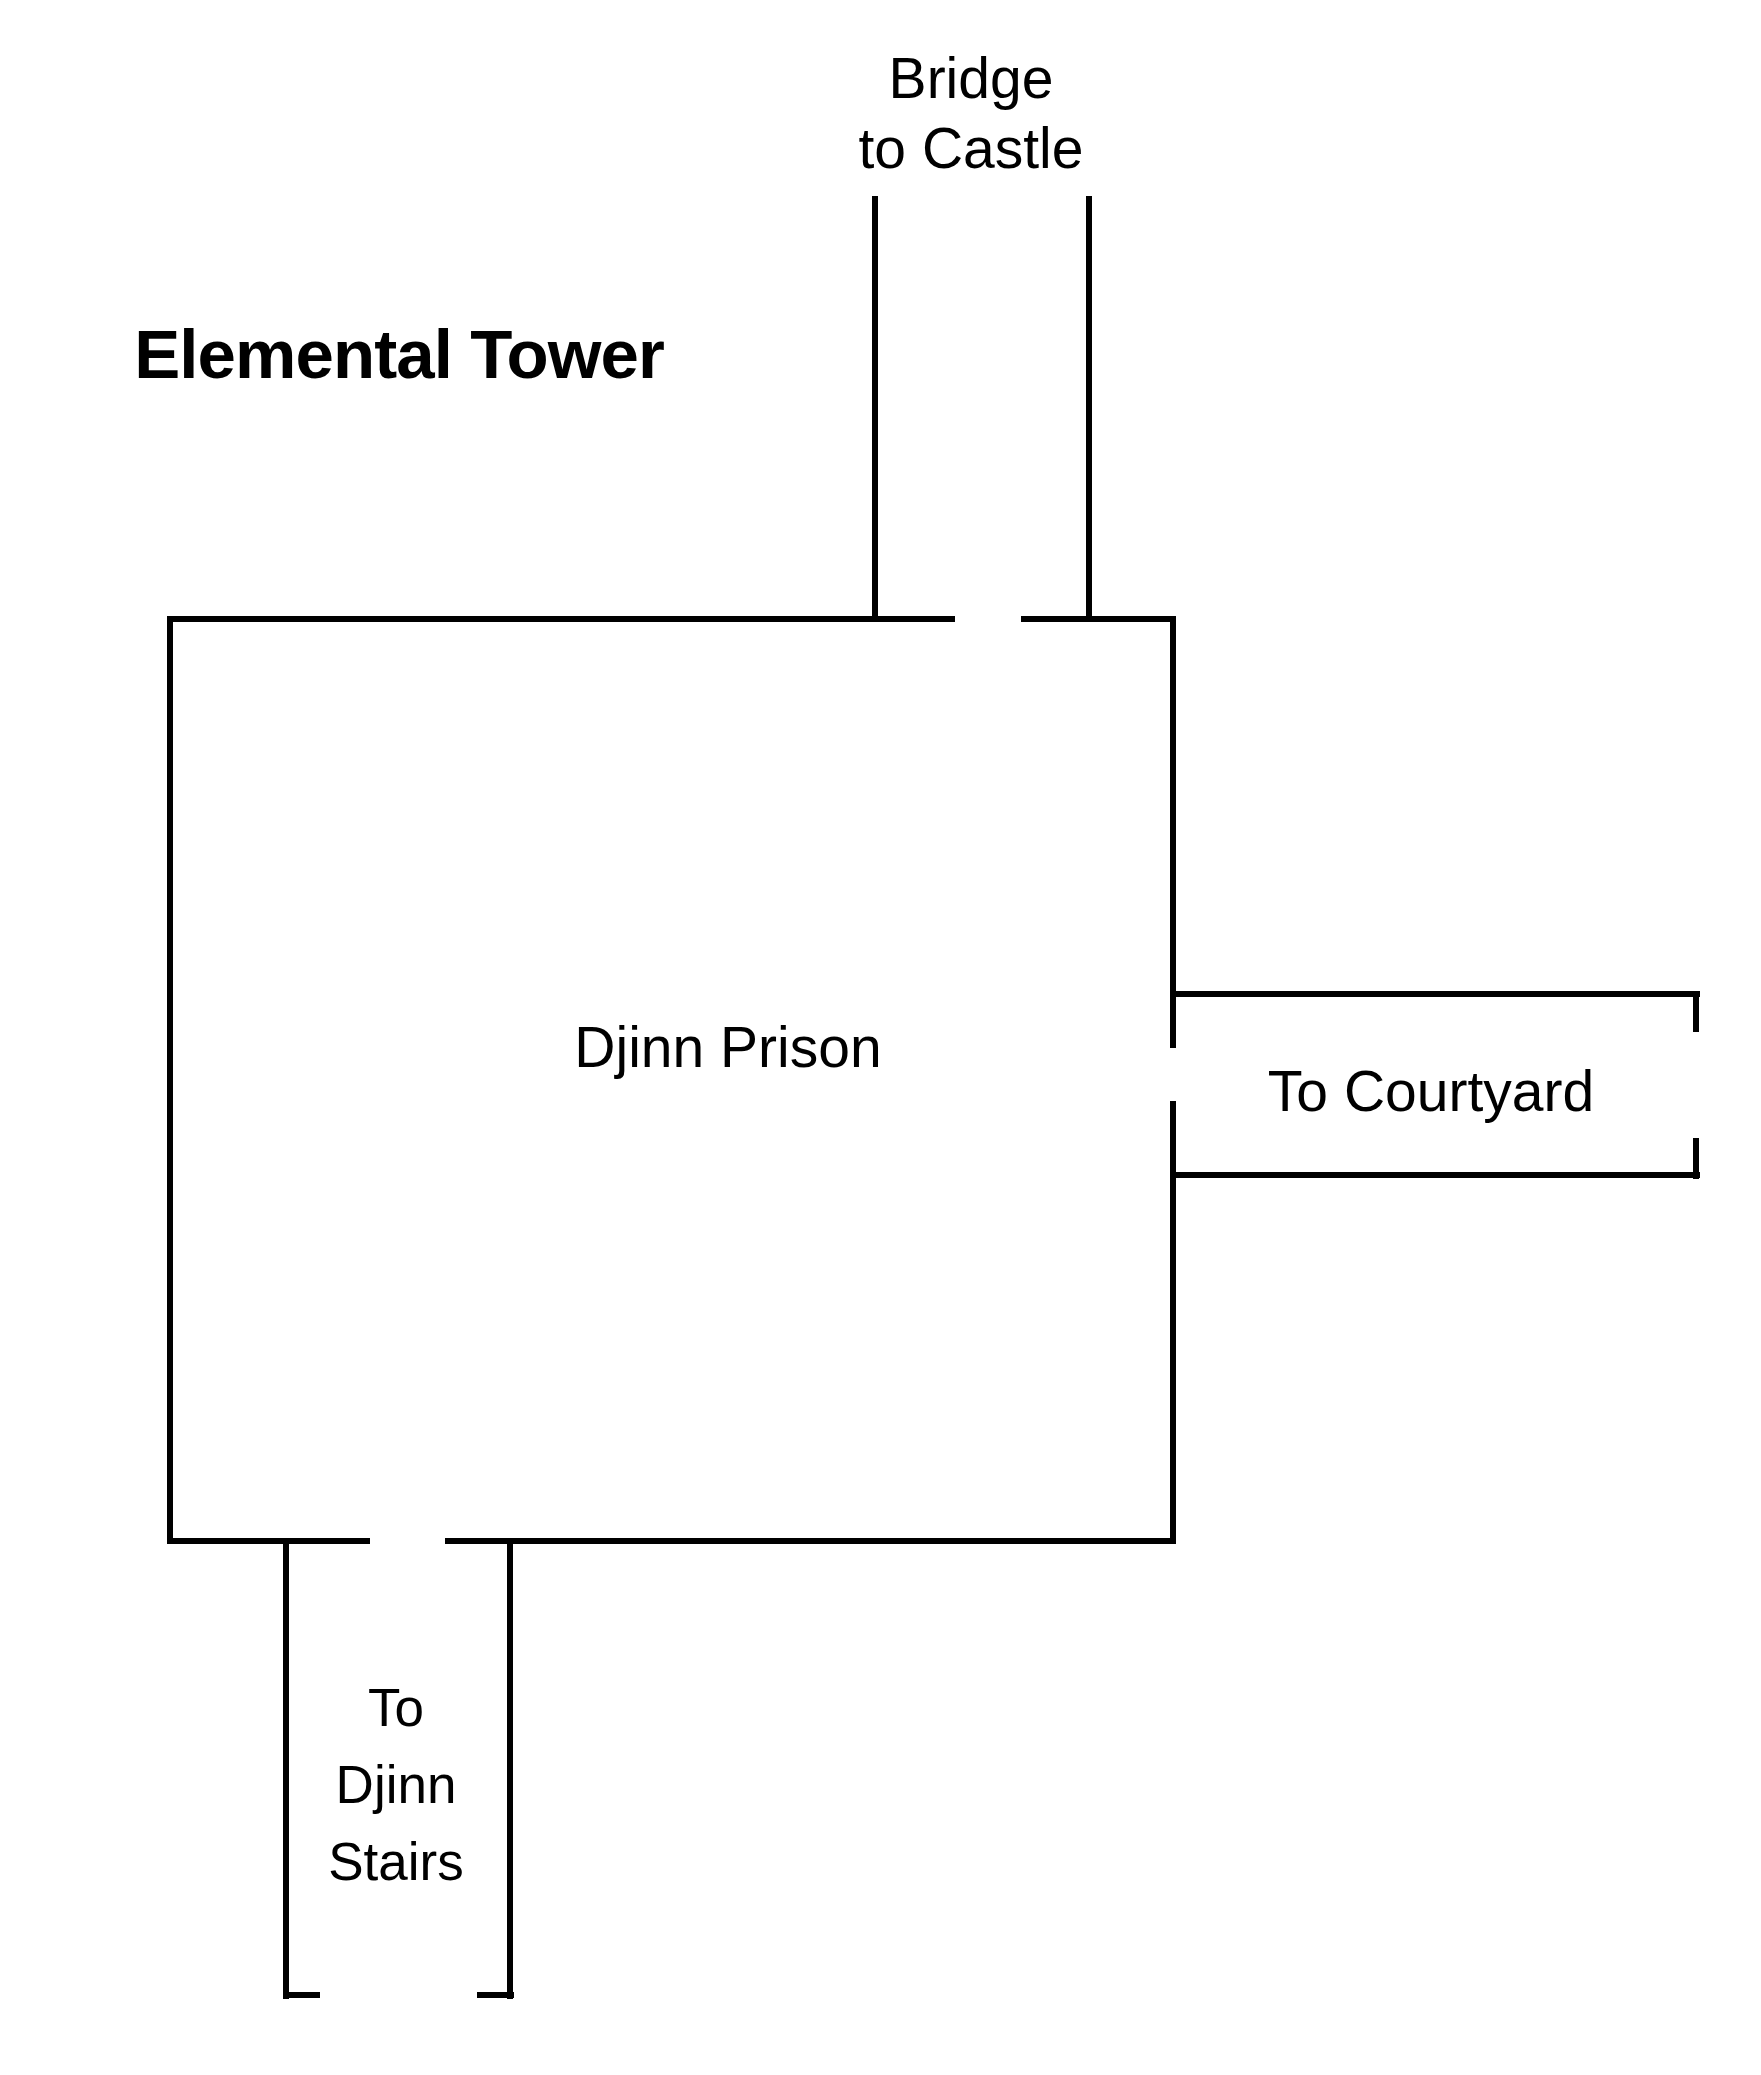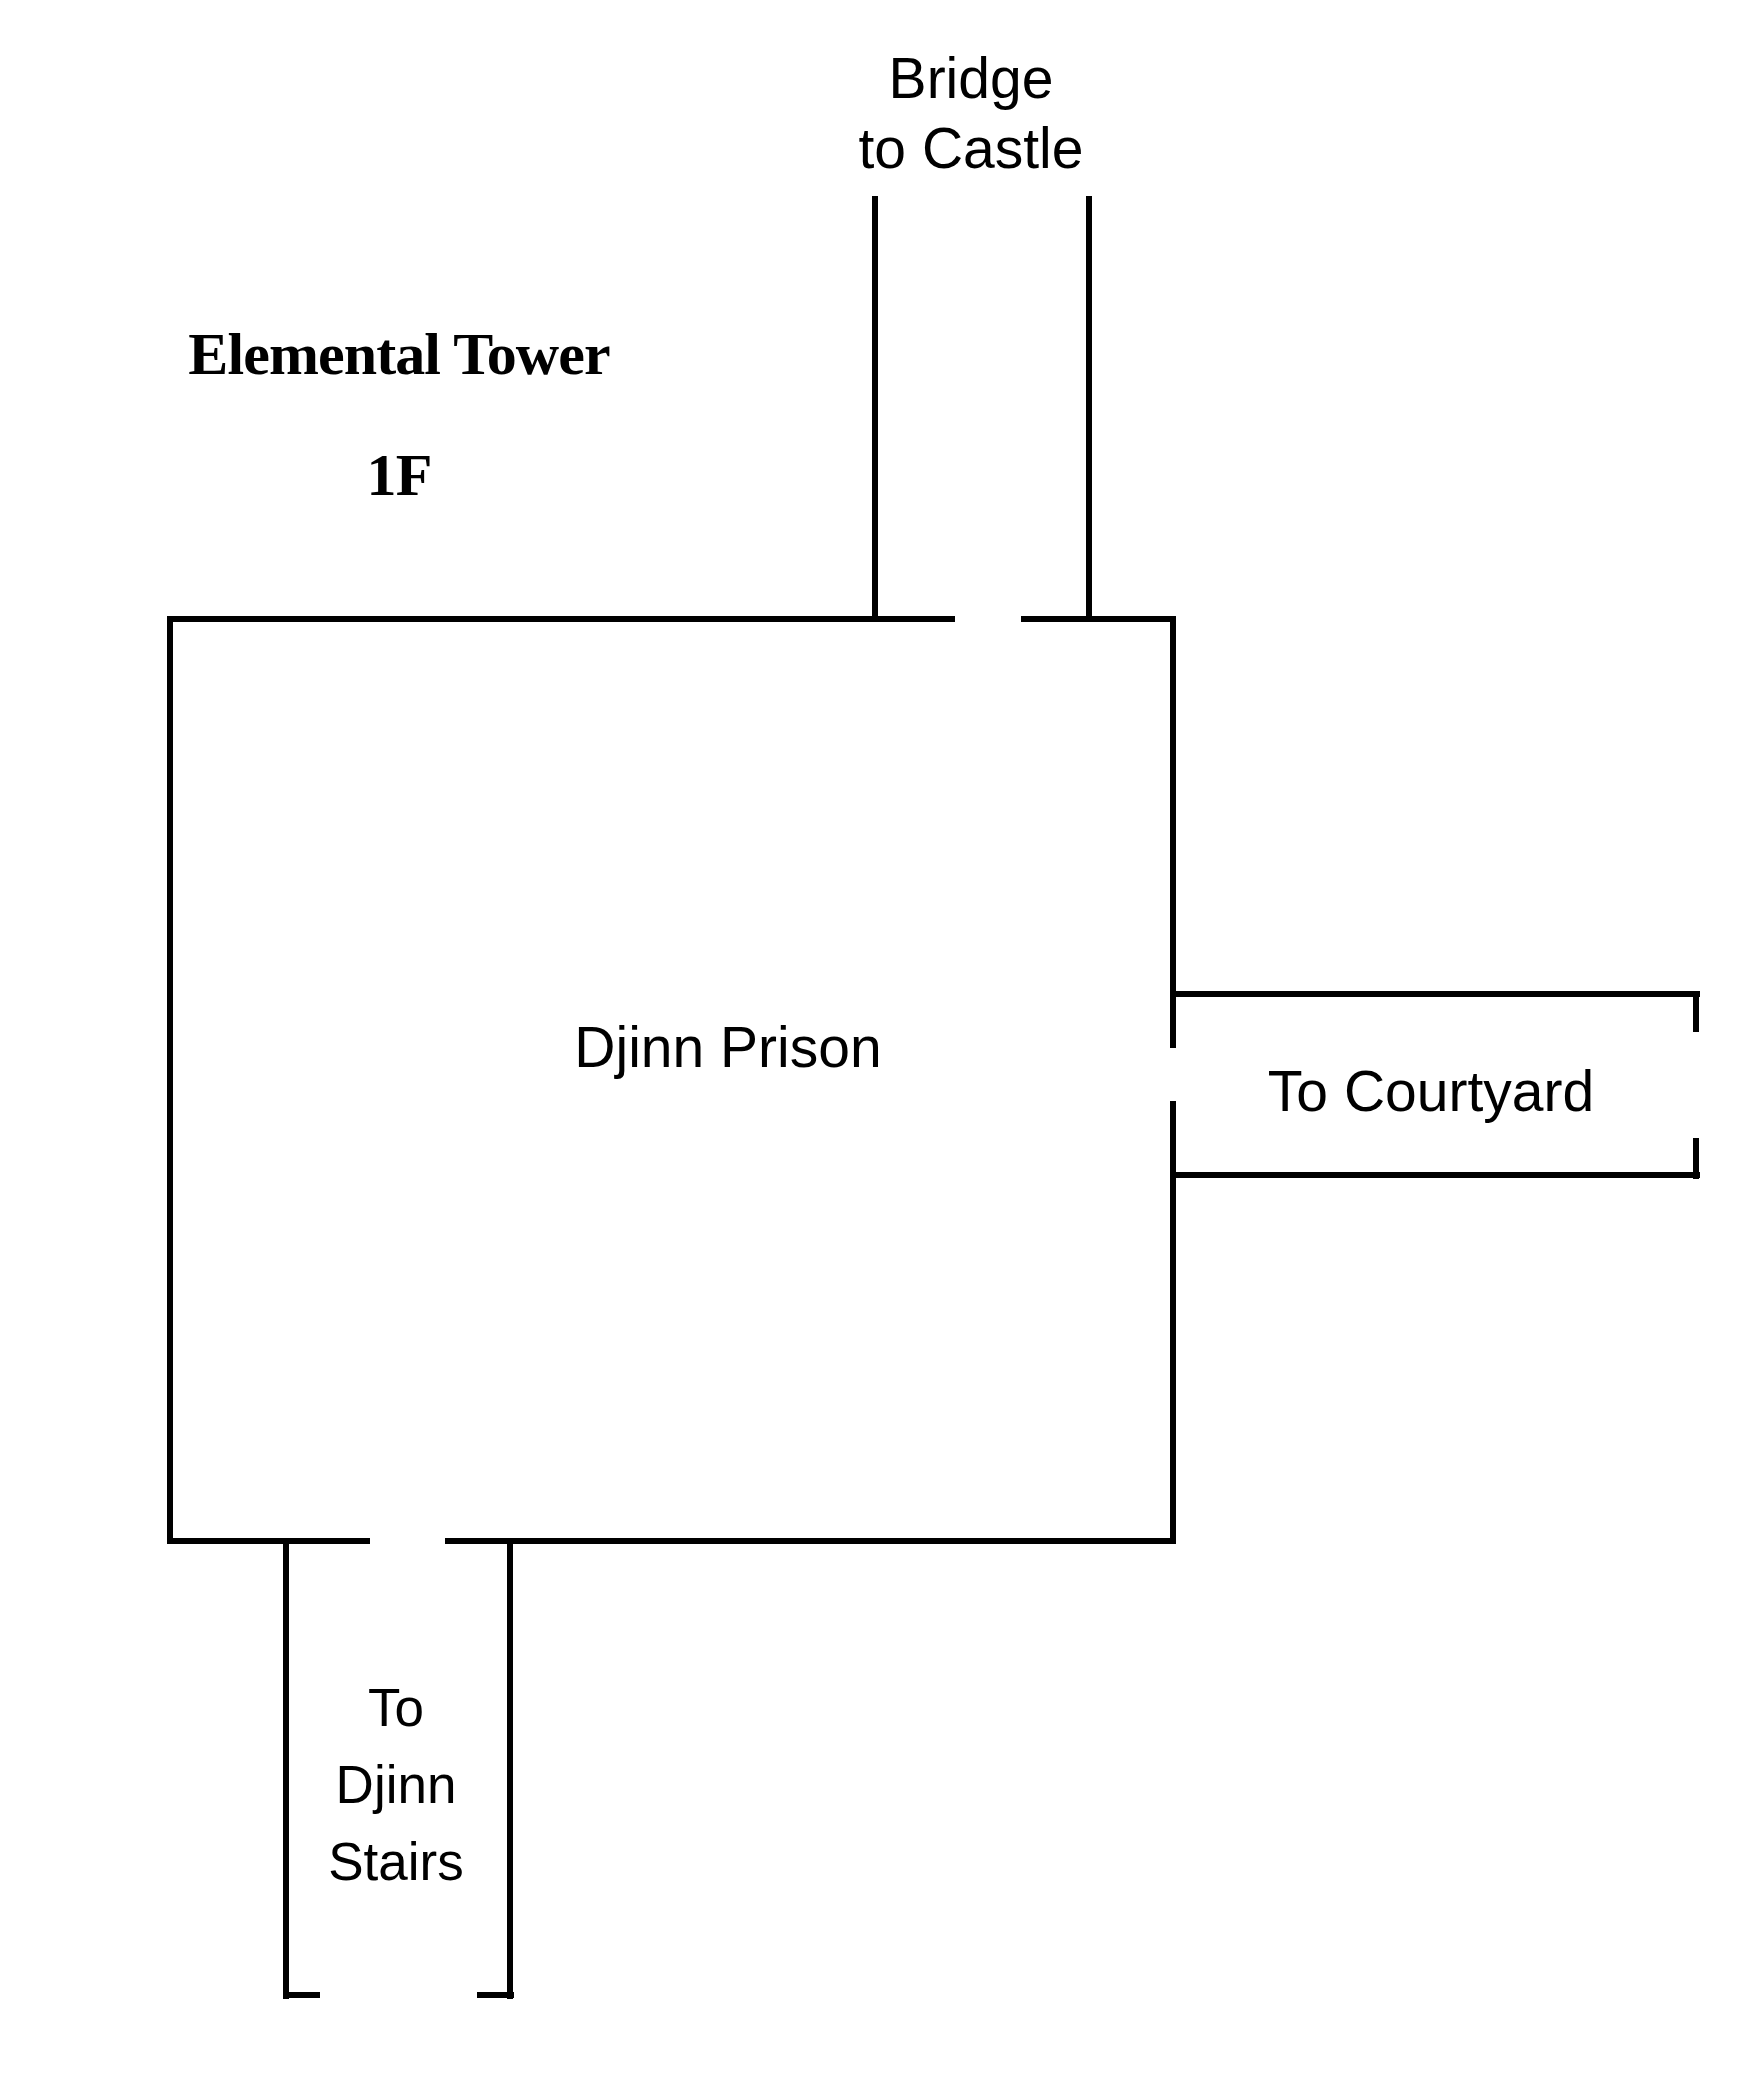--- a/index.html
+++ b/index.html
@@ -26,40 +26,37 @@
   .label{
     position:absolute;
     transform:translateX(-50%);
     text-align:center;
     white-space:pre-line;
     color:var(--ink);
   }
   .map-title{
     position:absolute;
     transform:translateX(-50%);
-    text-align:center;
     font-weight:bold;
-    font-size:60px;
+    font-size:69px;
     line-height:121px;
     letter-spacing:-0.9px;
     color:var(--ink);
-    font-family:Liberation Serif, serif;
   }
   .exit-label{font-size:57px;line-height:70px;}
   .room-label{font-size:57px;line-height:70px;}
   .stairs-label{font-size:53px;line-height:77px;}
 </style>
 </head>
 <body>
 
 <div class="canvas">
 
   <div class="map-title" style="left:399px;top:294px;">
     <div>Elemental Tower</div>
-    <div>1F</div>
   </div>
 
   <div class="label exit-label" style="left:971px;top:43px;">Bridge
 to Castle</div>
 
   <div class="label room-label" style="left:728px;top:1012px;">Djinn Prison</div>
 
   <div class="label exit-label" style="left:1431px;top:1056px;">To Courtyard</div>
 
   <div class="label stairs-label" style="left:396px;top:1669px;">To

